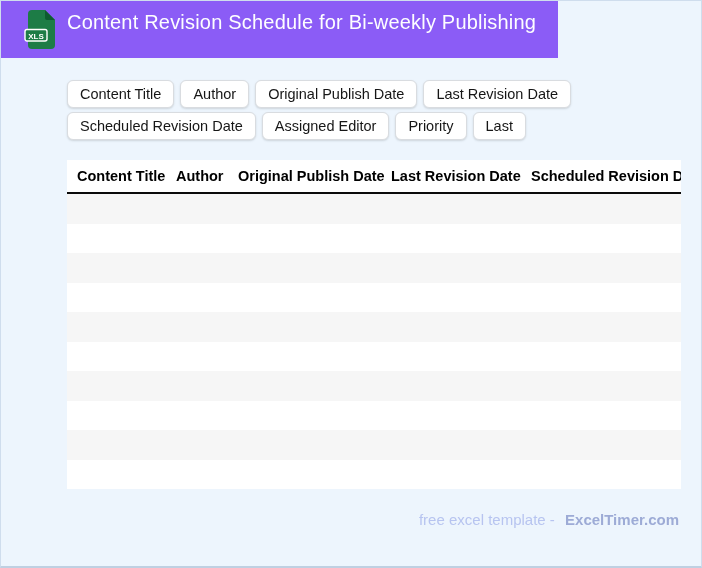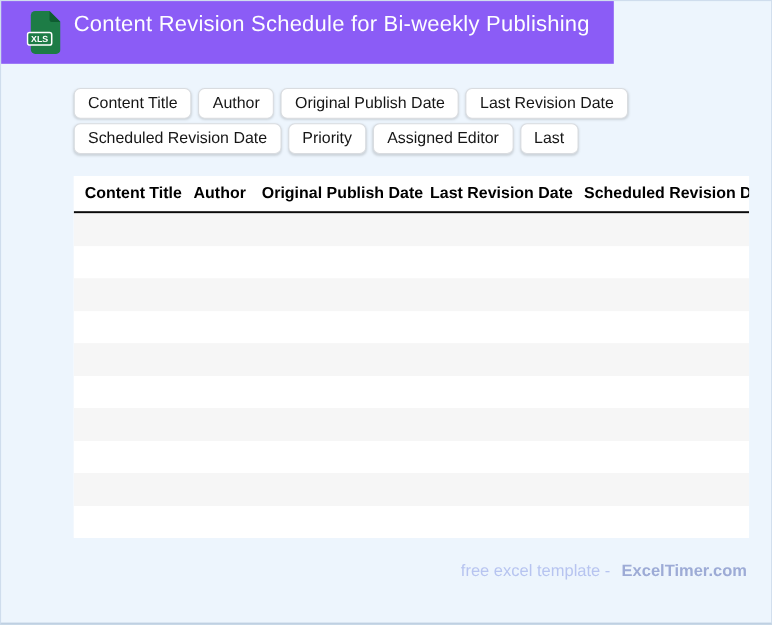--- a/index.html
+++ b/index.html
@@ -128,22 +128,22 @@
 
   <div class="chips-row row1">
     <div class="chip">Content Title</div>
     <div class="chip">Author</div>
     <div class="chip">Original Publish Date</div>
     <div class="chip">Last Revision Date</div>
   </div>
 
   <div class="chips-row row2">
     <div class="chip">Scheduled Revision Date</div>
+    <div class="chip">Assigned Editor</div>
     <div class="chip">Priority</div>
-    <div class="chip">Assigned Editor</div>
     <div class="chip">Last</div>
   </div>
 
   <div class="table-wrap">
     <div class="thead">
       <div class="th c0">Content Title</div>
       <div class="th c1">Author</div>
       <div class="th c2">Original Publish Date</div>
       <div class="th c3">Last Revision Date</div>
       <div class="th c4">Scheduled Revision Date</div>

